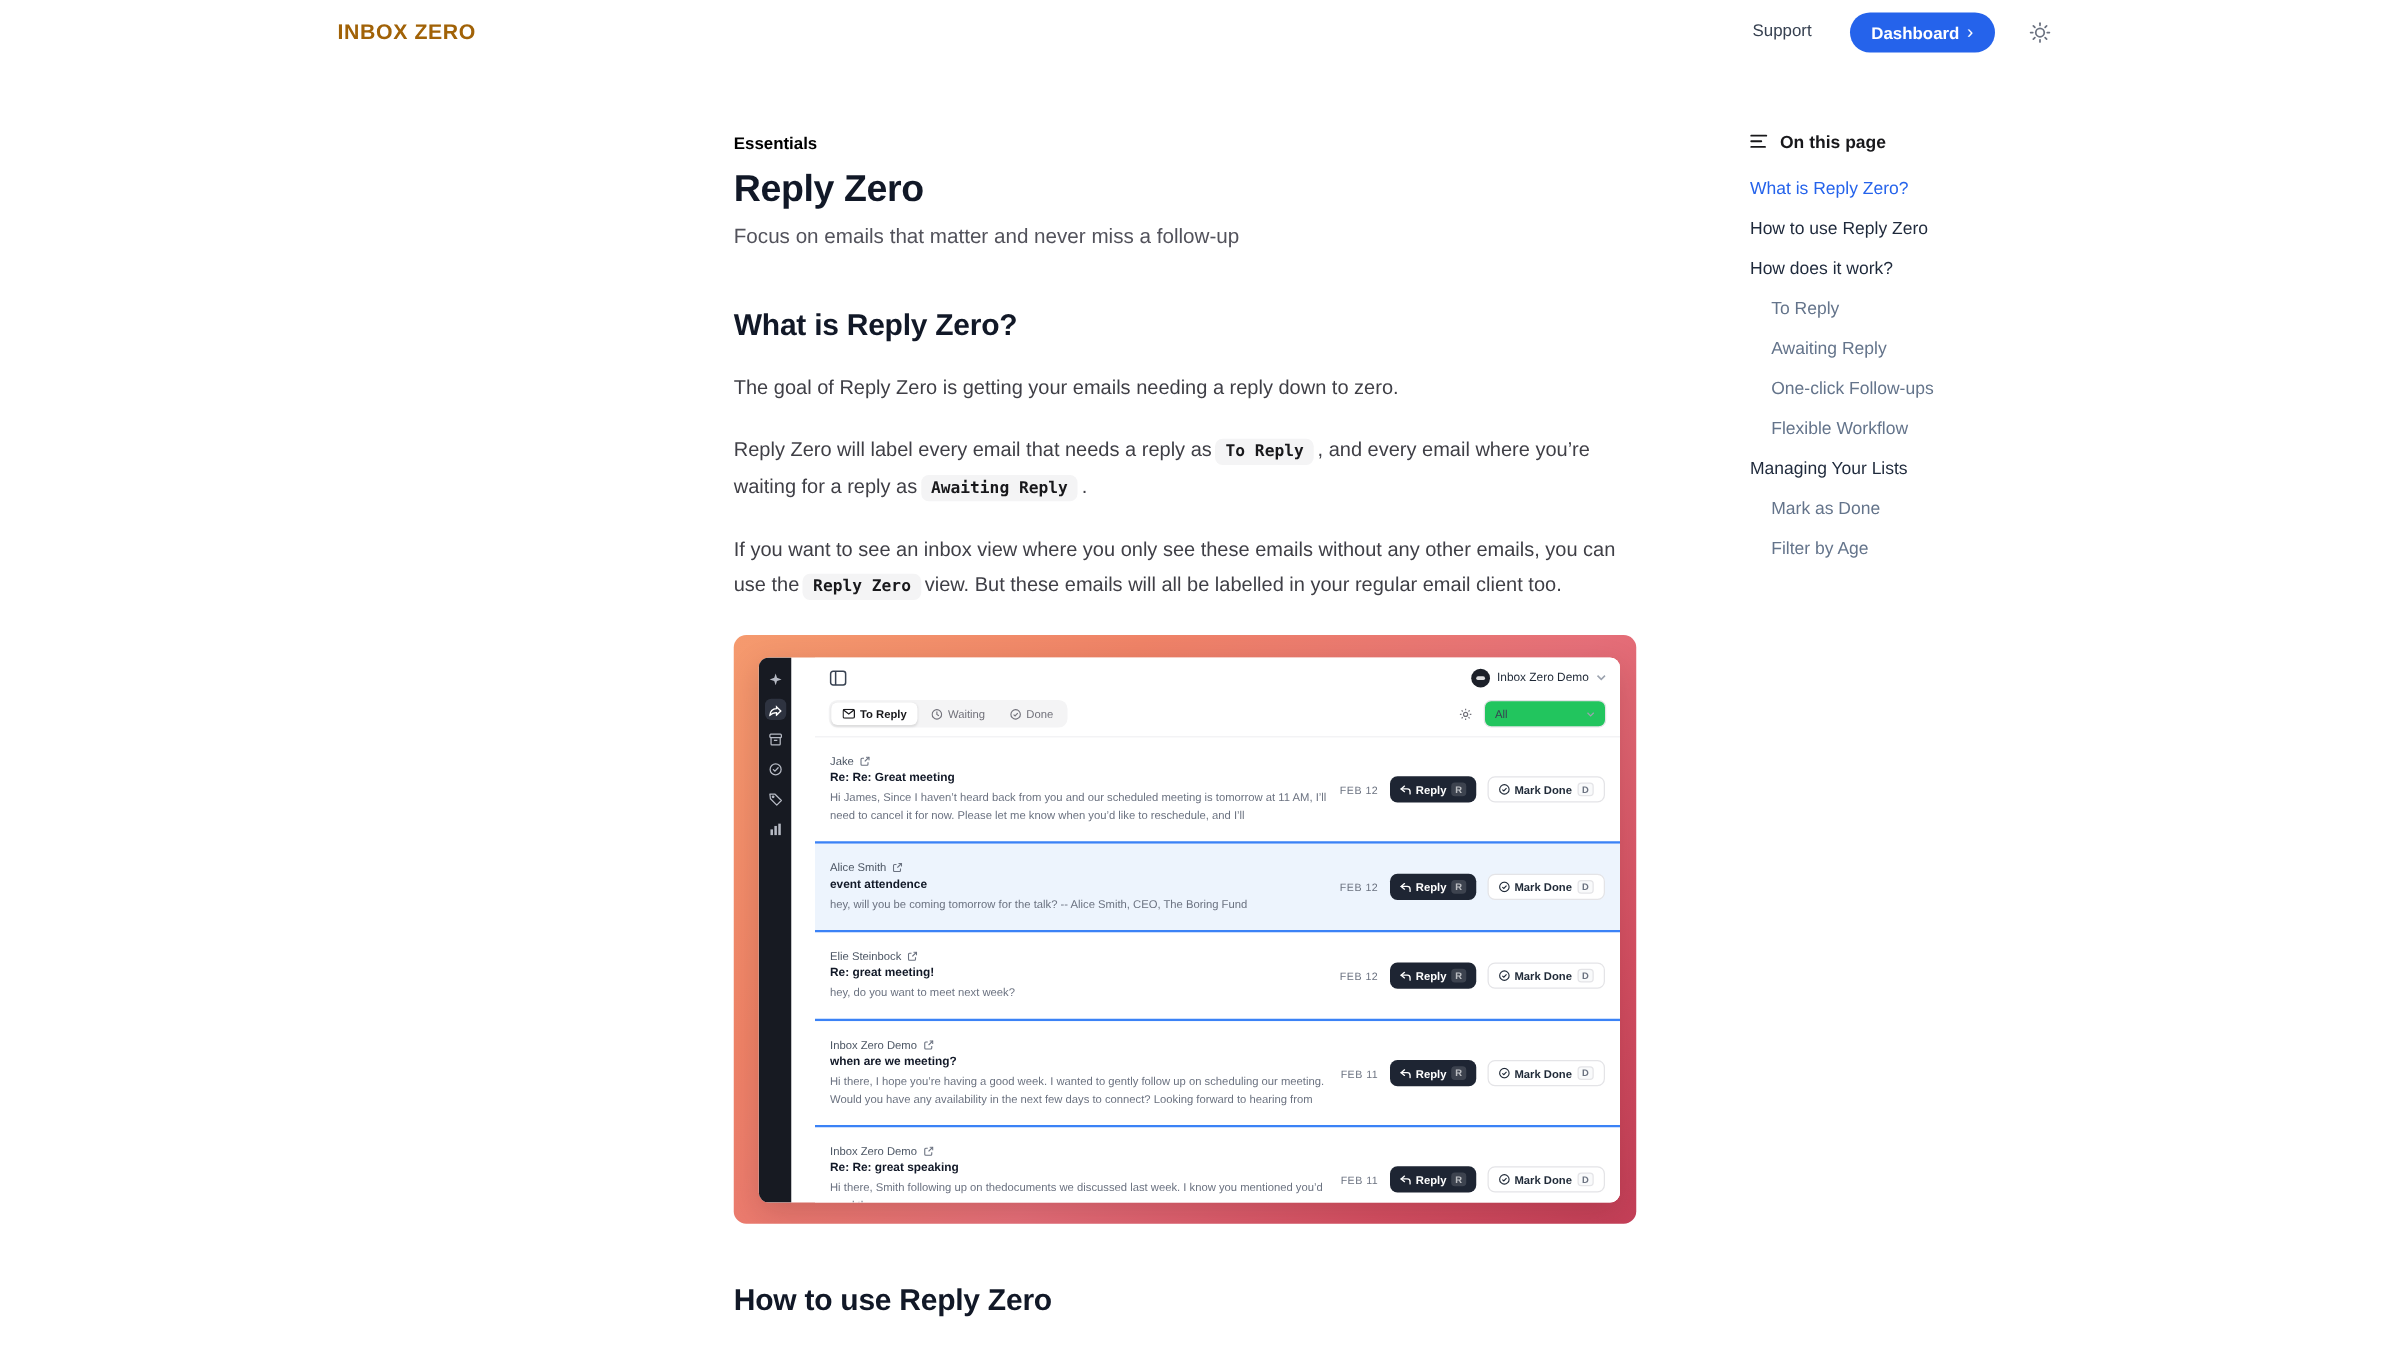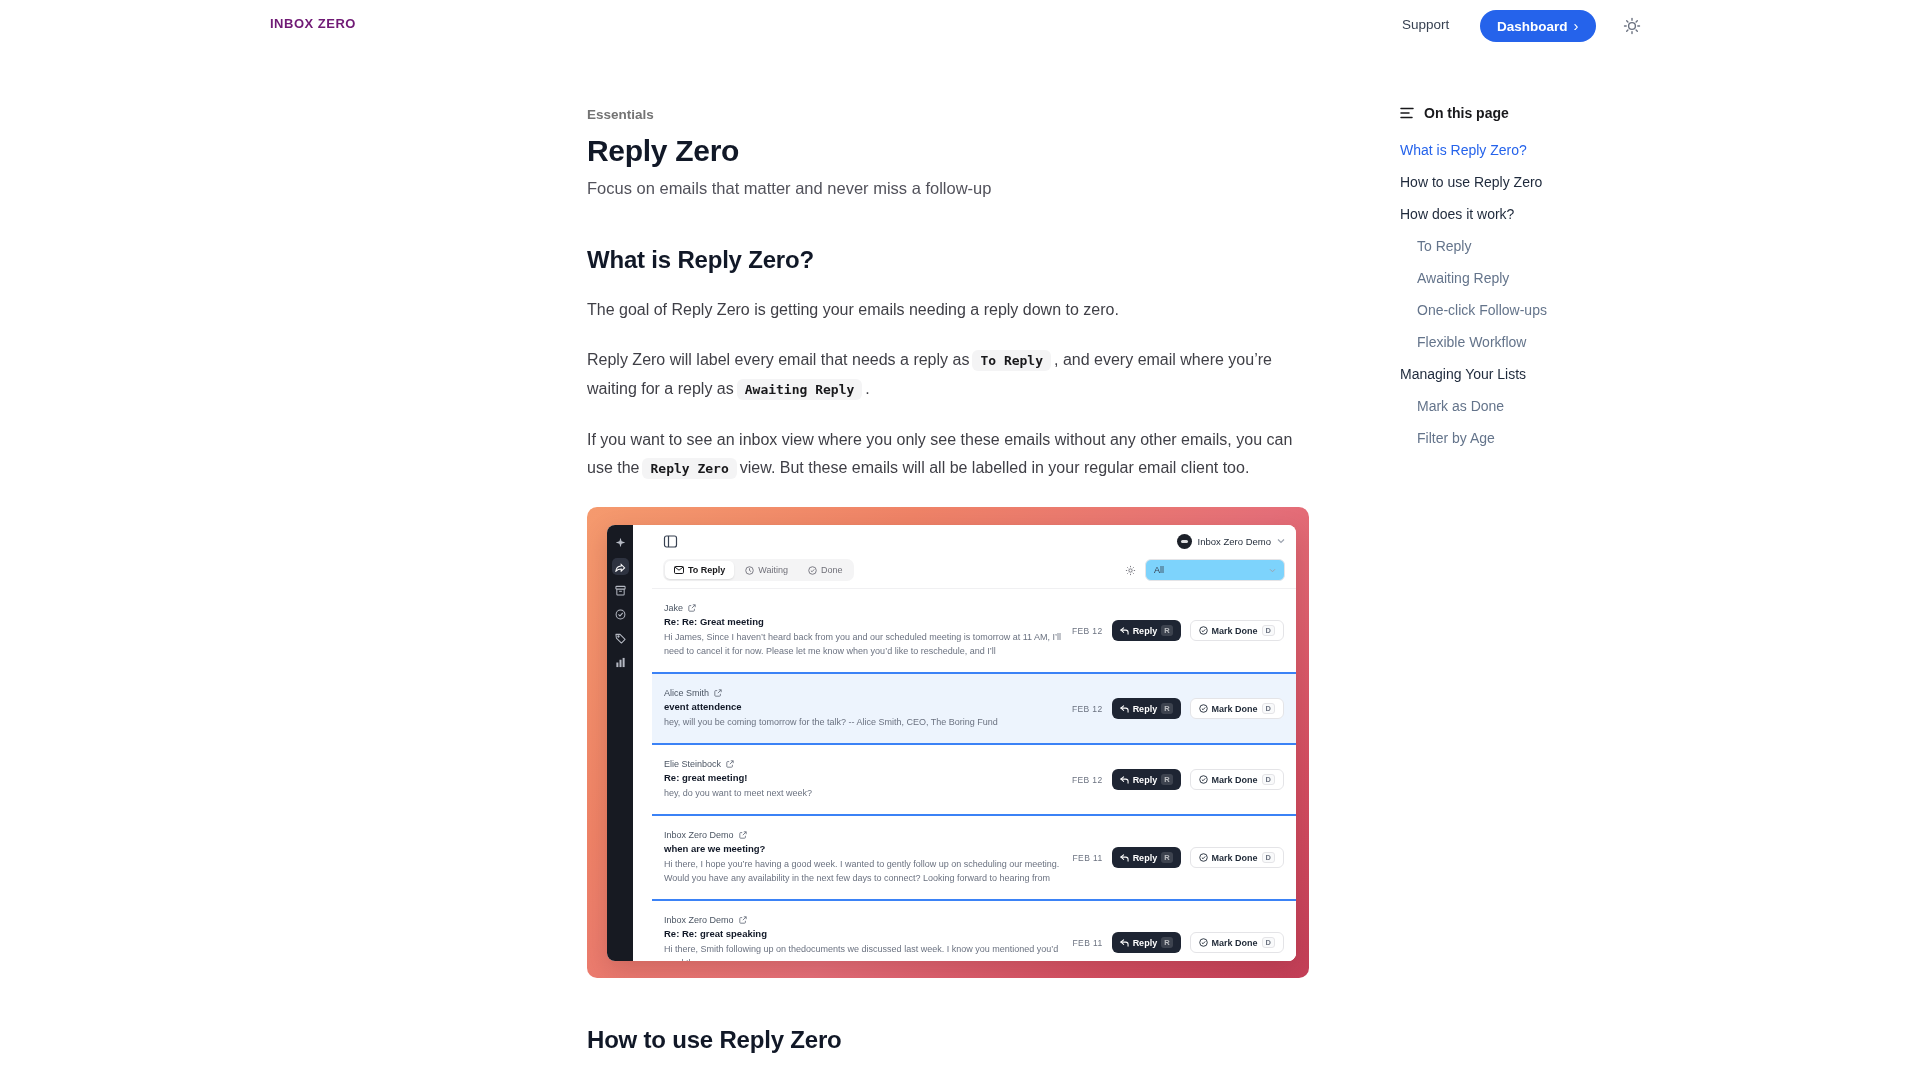--- a/index.html
+++ b/index.html
@@ -2,42 +2,42 @@
 <html><head>
 <meta charset="utf-8">
 <style>
   * { margin:0; padding:0; box-sizing:border-box; }
   html,body { width:1920px; height:1080px; background:#fff;
     font-family:"Liberation Sans", sans-serif; -webkit-font-smoothing:antialiased; }
   .page { position:relative; width:1920px; height:1080px; overflow:hidden; background:#fff; }
 
   
   .header { position:absolute; top:0; left:0; width:1920px; height:52px; background:#fff; }
-  .logo { position:absolute; left:270px; top:16px; font-size:13px; font-weight:800;
-    letter-spacing:.5px; color:#701a75; cursor:pointer; }
+  .logo { position:absolute; left:270px; top:16px; font-size:17px; font-weight:800;
+    letter-spacing:.5px; color:#a16207; cursor:pointer; }
   .search { position:absolute; left:738px; top:9px; width:448px; height:34px;
     border:1px solid #e5e7eb; border-radius:17px; background:#fff;
     display:flex; align-items:center; padding:0 14px; gap:8px; }
   .search svg { flex:none; }
   .search input { border:none; outline:none; flex:1; font-size:13.5px; color:#374151;
     font-family:"Liberation Sans", sans-serif; background:transparent; }
   .search input::placeholder { color:#6b7280; }
   .kbd-hint { font-size:12.5px; color:#6b7280; letter-spacing:.5px; }
   .support { position:absolute; left:1402px; top:17px; font-size:13.5px; color:#374151; cursor:pointer; }
   .dash-btn { position:absolute; left:1480px; top:10px; height:32px; padding:0 17px;
     background:#2563eb; border:none; border-radius:16px; color:#fff; font-size:13.5px;
     font-weight:700; font-family:"Liberation Sans", sans-serif; cursor:pointer;
     display:flex; align-items:center; gap:6px; }
   .dash-btn .chev { font-size:15px; font-weight:400; line-height:1; margin-top:-1px; }
   .theme-btn { position:absolute; left:1622px; top:16px; width:20px; height:20px;
     background:none; border:none; cursor:pointer; display:flex; align-items:center; justify-content:center; }
 
   
   .article { position:absolute; left:587px; top:0; width:722px; }
-  .category { margin-top:107px; font-size:13.5px; font-weight:600; color:#737373;
+  .category { margin-top:107px; font-size:13.5px; font-weight:600; color:#000000;
     text-decoration:none; display:inline-block; cursor:pointer; }
   .title { margin-top:11px; font-size:30px; font-weight:800; color:#111827; letter-spacing:-.3px; }
   .subtitle { margin-top:11px; font-size:16.5px; color:#52525b; }
   .h2 { margin-top:48px; font-size:24px; font-weight:800; color:#111827; letter-spacing:-.2px; }
   .para { margin-top:22px; font-size:16px; line-height:28px; color:#3f3f46; }
   .code-chip { font-family:"DejaVu Sans Mono", monospace; font-size:13px; font-weight:600;
     color:#18181b; background:#f4f4f5; border-radius:6px; padding:3px 8px; margin:0 3px;
     white-space:nowrap; }
 
   
@@ -58,22 +58,22 @@
   .avatar { width:15px; height:15px; border-radius:50%; background:#1c2029; position:relative; flex:none; }
   .avatar::after { content:""; position:absolute; left:4px; top:6px; width:7px; height:3px;
     border-radius:2px; background:rgba(255,255,255,.85); }
   .acct-name { font-size:9.5px; font-weight:500; color:#1f2937; }
   .tabsrow { display:flex; align-items:center; justify-content:space-between; padding:2px 11px 7px; flex:none; }
   .tabs { background:#f4f4f5; border-radius:7px; padding:2px; display:flex; gap:2px; }
   .tab { display:flex; align-items:center; gap:4px; font-size:9px; color:#71717a;
     padding:4px 9px; border-radius:5px; cursor:default; }
   .tab.active { background:#fff; color:#18181b; font-weight:700; box-shadow:0 1px 2px rgba(0,0,0,.1); }
   .tabsright { display:flex; align-items:center; gap:9px; }
-  .filter-select { width:140px; height:22px; border:1px solid #e4e4e7; border-radius:6px;
-    background:#7dd3fc; display:flex; align-items:center; justify-content:space-between;
+  .filter-select { width:98px; height:22px; border:1px solid #e4e4e7; border-radius:6px;
+    background:#22c55e; display:flex; align-items:center; justify-content:space-between;
     padding:0 8px; font-size:9px; color:#374151; }
   .maillist { flex:1; overflow:hidden; border-top:1px solid #f0f0f2; }
   .mailrow { display:flex; align-items:center; gap:10px; padding:14px 12px;
     border-bottom:2px solid #3b82f6; background:#fff; }
   .mailrow.hl { background:#edf4fd;justify-content:space-between; }
   .rowmain { flex:1; min-width:0; }
   .sender { display:flex; align-items:center; gap:5px; font-size:9px; color:#4b5563; }
   .subject { margin-top:3px; font-size:9.5px; font-weight:700; color:#111827; }
   .snippet { margin-top:3px; font-size:9px; line-height:14px; color:#6b7280; max-width:442px;
     display:-webkit-box; -webkit-line-clamp:2; -webkit-box-orient:vertical; overflow:hidden; }

